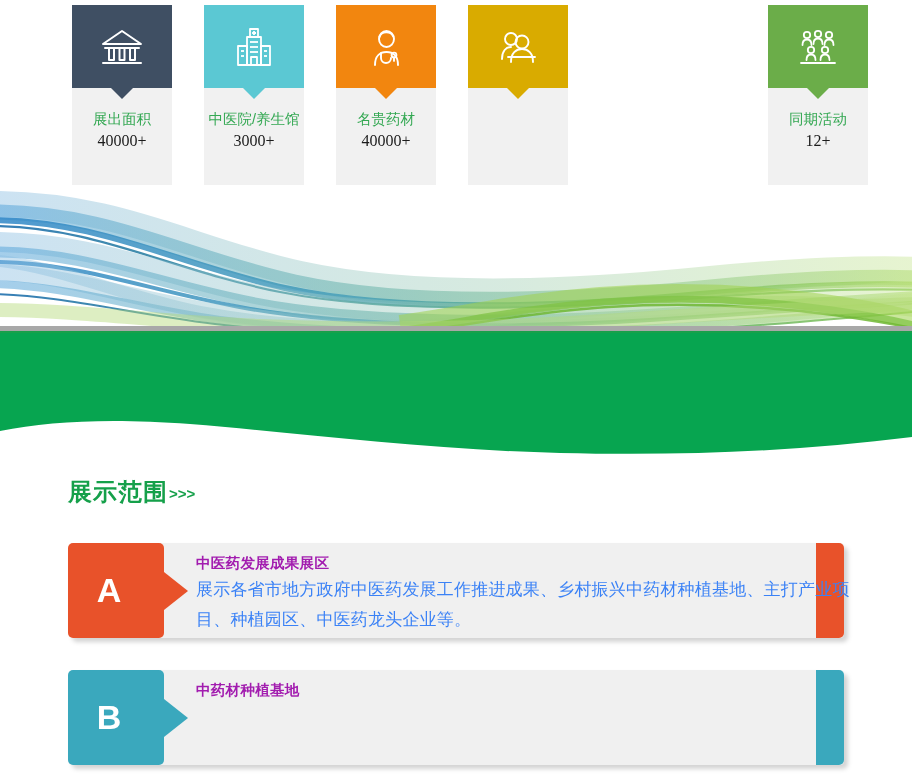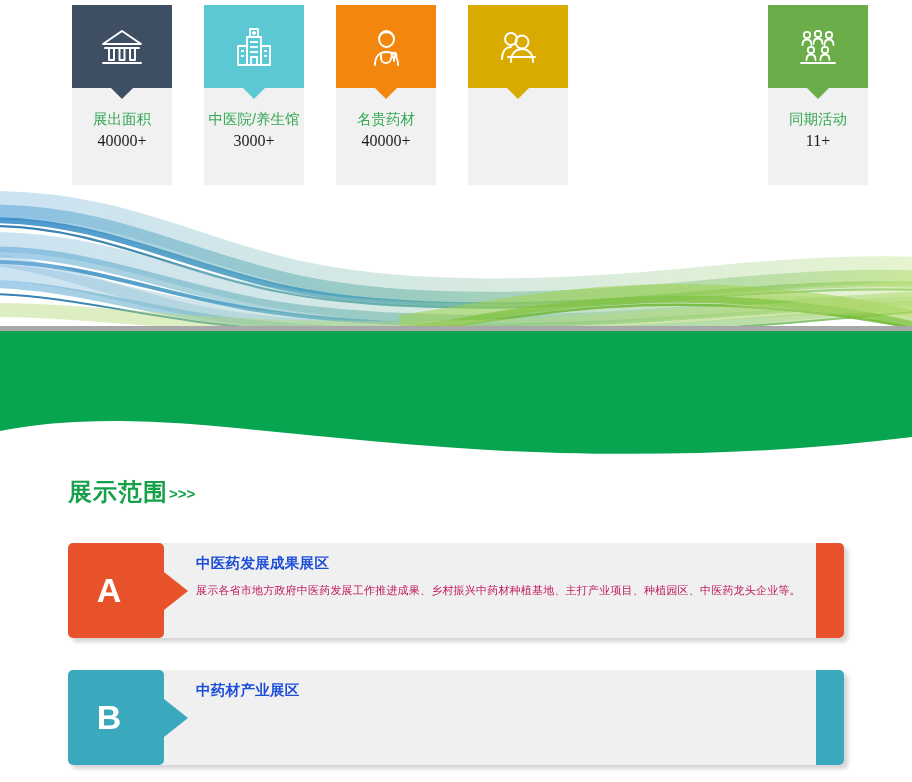--- a/index.html
+++ b/index.html
@@ -222,27 +222,27 @@
 
   .rb-text {
     position: absolute;
     left: 128px;
     top: 9px;
     width: 680px;
   }
   .rb-title {
     font-size: 14.5px;
     font-weight: bold;
-    color: #1d4ed8;
+    color: #a21caf;
     line-height: 22px;
     letter-spacing: 0.3px;
   }
   .rb-desc {
-    font-size: 11px;
-    color: #be185d;
+    font-size: 17px;
+    color: #3b82f6;
     line-height: 30px;
     margin-top: 1px;
     width: 660px;
     letter-spacing: 0.2px;
   }
 </style>
 </head>
 <body>
 
 <div class="stats-strip">
@@ -355,21 +355,21 @@
             <path d="M12.5 34 c0 -3.6 2 -5.5 4.5 -5.5 c2.5 0 4.5 1.9 4.5 5.5"></path>
             <path d="M26.5 34 c0 -3.6 2 -5.5 4.5 -5.5 c2.5 0 4.5 1.9 4.5 5.5"></path>
             <line x1="7" y1="37" x2="41" y2="37"></line>
           </g>
         </svg>
       </div>
       <div class="pointer" style="border-top-color:#6bad49"></div>
     </div>
     <div class="stat-body">
       <div class="stat-label">同期活动</div>
-      <div class="stat-value">11+</div>
+      <div class="stat-value">12+</div>
     </div>
   </div>
 </div>
 
 <div class="wave-band">
   <svg width="912" height="140" viewBox="0 0 912 140">
     <defs>
       <linearGradient id="gA" x1="0" y1="0" x2="1" y2="0">
         <stop offset="0%" stop-color="#2f86c8" stop-opacity="0.85"></stop>
         <stop offset="40%" stop-color="#3f9bb4" stop-opacity="0.8"></stop>
@@ -453,17 +453,17 @@
   <div class="range-block rb-b">
     <div class="rb-shadow"></div>
     <div class="rb-body">
       <div class="rb-accent" style="background:#3aa8bd"></div>
     </div>
     <div class="rb-badge" style="background:#3aa8bd">
       <div class="badge-letter">B</div>
     </div>
     <div class="rb-arrow"></div>
     <div class="rb-text">
-      <div class="rb-title">中药材产业展区</div>
+      <div class="rb-title">中药材种植基地</div>
     </div>
   </div>
 
 </div>
 
 </body></html>

